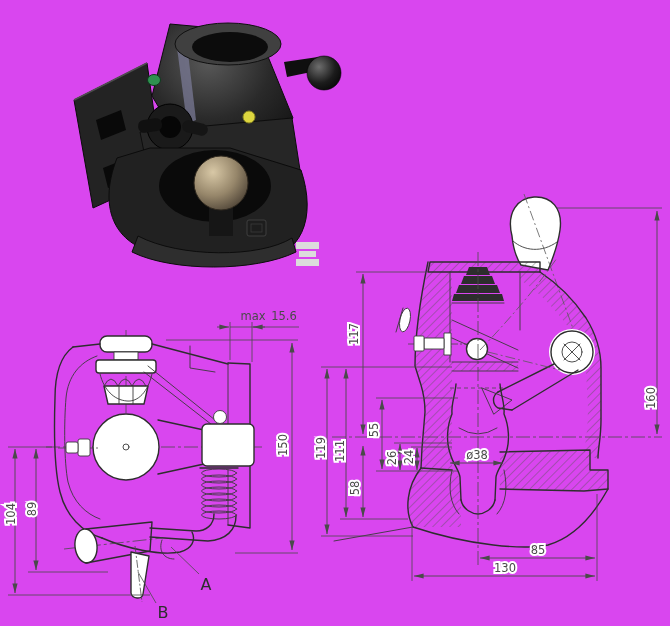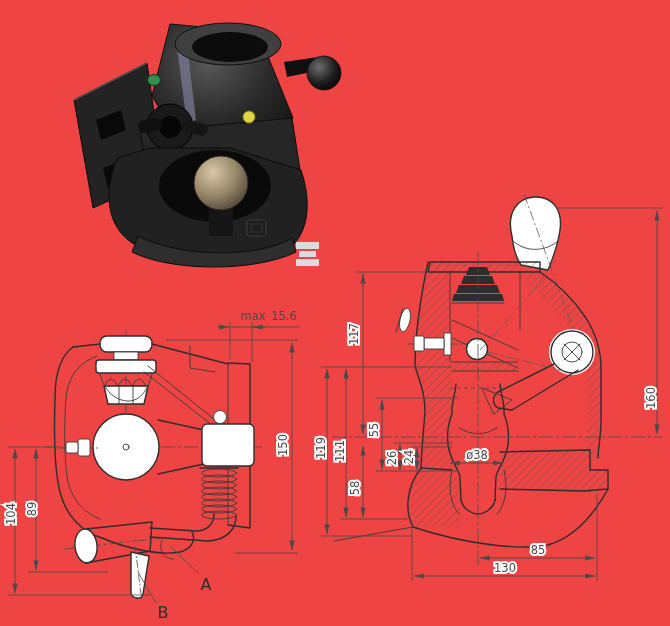--- a/index.html
+++ b/index.html
@@ -1,16 +1,16 @@
 <!DOCTYPE html>
 <html><head>
 <meta charset="utf-8">
 <style>
   html,body{margin:0;padding:0;background:#fff;}
-  .canvas{position:relative;width:670px;height:626px;background:#ef4444;overflow:hidden;
+  .canvas{position:relative;width:670px;height:626px;background:#d946ef;overflow:hidden;
           font-family:"DejaVu Sans",sans-serif;}
   svg{position:absolute;left:0;top:0;}
   .ol  {fill:none;stroke:#2e2e2e;stroke-width:1.4;stroke-linejoin:round;stroke-linecap:round;}
   .ol2 {fill:none;stroke:#3a3a3a;stroke-width:0.9;stroke-linejoin:round;stroke-linecap:round;}
   .olw {fill:#ffffff;stroke:#2e2e2e;stroke-width:1.4;stroke-linejoin:round;}
   .olw2{fill:#ffffff;stroke:#3a3a3a;stroke-width:0.9;stroke-linejoin:round;}
   .thin{fill:none;stroke:#4a4a4a;stroke-width:0.8;}
   .dim {fill:none;stroke:#4a4a4a;stroke-width:0.9;}
   .cl  {fill:none;stroke:#4a4a4a;stroke-width:0.8;stroke-dasharray:14 3 3 3;}
   .clS {fill:none;stroke:#4a4a4a;stroke-width:0.8;stroke-dasharray:8 2 2 2;}

